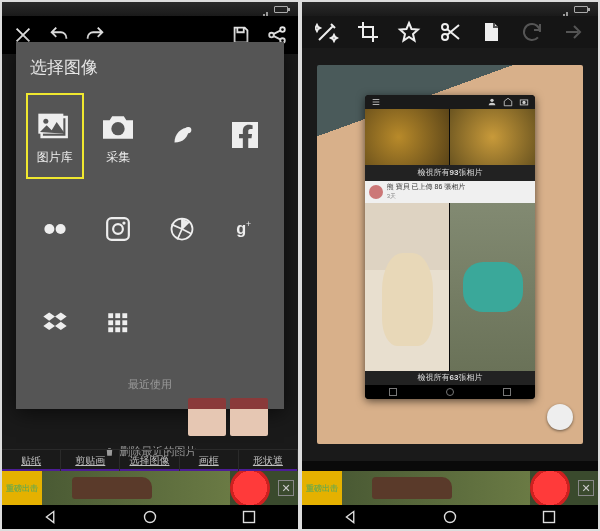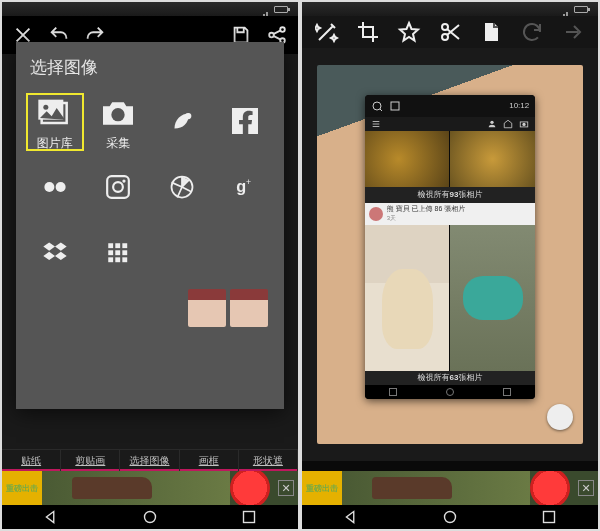--- a/index.html
+++ b/index.html
@@ -1,36 +1,36 @@
 <!DOCTYPE html>
 <html><head>
 <meta charset="utf-8">
 <style>
   * { box-sizing: border-box; margin: 0; padding: 0; }
   html, body { background: #ddd; }
   body { width: 600px; height: 531px; display: flex; gap: 4px; padding: 2px; font-family: -apple-system, "Helvetica Neue", Arial, "PingFang SC", "Microsoft YaHei", sans-serif; overflow:hidden; }
-  .phone { flex: 1; background: #be185d; display: flex; flex-direction: column; position: relative; overflow: hidden; }
+  .phone { flex: 1; background: #4c1d95; display: flex; flex-direction: column; position: relative; overflow: hidden; }
   .statusbar { height: 14px; background: linear-gradient(#2b2b2b,#1a1a1a); display:flex; justify-content:flex-end; align-items:center; padding:0 4px; gap:4px; }
   .statusbar .sig { width:10px; height:8px; }
   .statusbar .sig span { display:inline-block; background:#999; width:2px; margin-right:1px; }
   .statusbar .batt { width:14px; height:7px; border:1px solid #aaa; border-radius:1px; position:relative; }
   .statusbar .batt::after { content:""; position:absolute; right:-3px; top:1px; width:2px; height:3px; background:#aaa; }
   .statusbar .time { color:#ddd; font-size:8px; }
 
   .topbar { height: 38px; background: #000; display: flex; align-items: center; justify-content: space-between; padding: 0 10px; }
   .topbar .left, .topbar .right { display: flex; align-items:center; gap:14px; }
   .icn { width: 22px; height: 22px; display: flex; align-items: center; justify-content: center; color: #e8e8e8; }
   .icn svg { stroke: currentColor; fill: none; stroke-width: 2; }
 
   
   .dim-bg { position:absolute; inset:52px 0 60px 0; background:#1a1a1a; }
   .dialog { position: absolute; top: 40px; left: 14px; right: 14px; bottom: 120px; background: #555; box-shadow: 0 4px 20px rgba(0,0,0,.6); display:flex; flex-direction:column; padding:14px 10px 6px; }
   .dialog h2 { color:#e5e5e5; font-size:17px; font-weight:400; margin-bottom:14px; padding-left:4px; }
   .grid { display:grid; grid-template-columns:repeat(4,1fr); gap:8px 6px; }
-  .src { display:flex; flex-direction:column; align-items:center; justify-content:center; height:58px; color:#eee; font-size:11px; cursor:pointer; }
+  .src { display:flex; flex-direction:column; align-items:center; justify-content:center; height:86px; color:#eee; font-size:11px; cursor:pointer; }
   .src.selected { border:2px solid #f0e82f; }
   .src .ic { width:40px; height:40px; display:flex; align-items:center; justify-content:center; margin-bottom:2px; }
   .src .ic svg { fill:#eaeaea; }
   .src .lbl { font-size:12px; color:#eee; }
   .recent-hdr { color:#9a9a9a; font-size:11px; text-align:center; margin-top:10px; }
   .recent-row { display:flex; justify-content:flex-end; gap:4px; margin-top:6px; padding-right:6px; }
   .thumb { width:38px; height:38px; background:linear-gradient(180deg,#8a3a3a 0 30%,#e6c7b3 30% 100%); border-radius:2px; }
   .del-recent { display:flex; align-items:center; justify-content:center; gap:5px; color:#9a9a9a; font-size:11px; margin-top:8px; }
   .del-recent svg { width:11px; height:11px; fill:#9a9a9a; }
 
@@ -224,23 +224,30 @@
               <rect x="6" y="19" width="9" height="9" fill="#eee"></rect>
               <rect x="19" y="19" width="9" height="9" fill="#eee"></rect>
               <rect x="32" y="19" width="9" height="9" fill="#eee"></rect>
               <rect x="6" y="32" width="9" height="9" fill="#eee"></rect>
               <rect x="19" y="32" width="9" height="9" fill="#eee"></rect>
               <rect x="32" y="32" width="9" height="9" fill="#eee"></rect>
             </svg>
           </div>
       </div>
     </div>
+    <div class="recent-hdr">最近使用</div>
     <div class="recent-row">
       <div class="thumb"></div>
       <div class="thumb"></div>
+    </div>
+    <div class="del-recent">
+      <svg viewBox="0 0 24 24">
+          <path d="M6 7h12l-1 14H7zM9 7V5h6v2M4 7h16"></path>
+        </svg>
+      <span>删除最近的图片</span>
     </div>
   </div>
 
   <div class="tabs-row">
     <div class="tab">
         <span>贴纸</span>
       </div>
     <div class="tab">
         <span>剪贴画</span>
       </div>
@@ -325,32 +332,20 @@
     <div class="icn" style="color:#555">
         <svg viewBox="0 0 24 24">
           <path d="M5 12h12M13 6l6 6-6 6"></path>
         </svg>
       </div>
   </div>
 
   <div class="stage">
     <div class="hand-photo">
       <div class="inner-phone">
-        <div class="ip-top">
-          <div class="ipl">
-            <svg viewBox="0 0 24 24">
-                <circle cx="12" cy="12" r="8" fill="none" stroke="#ccc" stroke-width="2"></circle>
-                <path d="M18 18l4 4" stroke="#ccc" stroke-width="2"></path>
-              </svg>
-            <svg viewBox="0 0 24 24">
-                <rect x="4" y="4" width="16" height="16" fill="none" stroke="#ccc" stroke-width="2"></rect>
-              </svg>
-          </div>
-          <span>10:12</span>
-        </div>
         <div style="height:14px;background:#1a1a1a;display:flex;justify-content:space-between;align-items:center;padding:0 6px">
           <svg width="10" height="10" viewBox="0 0 24 24">
               <path d="M4 6h16M4 12h16M4 18h16" stroke="#ccc" stroke-width="2"></path>
             </svg>
           <div style="display:flex;gap:6px">
             <svg width="10" height="10" viewBox="0 0 24 24">
                 <circle cx="12" cy="8" r="4" fill="#ccc"></circle>
                 <path d="M4 20c0-4 4-6 8-6s8 2 8 6" fill="#ccc"></path>
               </svg>
             <svg width="10" height="10" viewBox="0 0 24 24">

